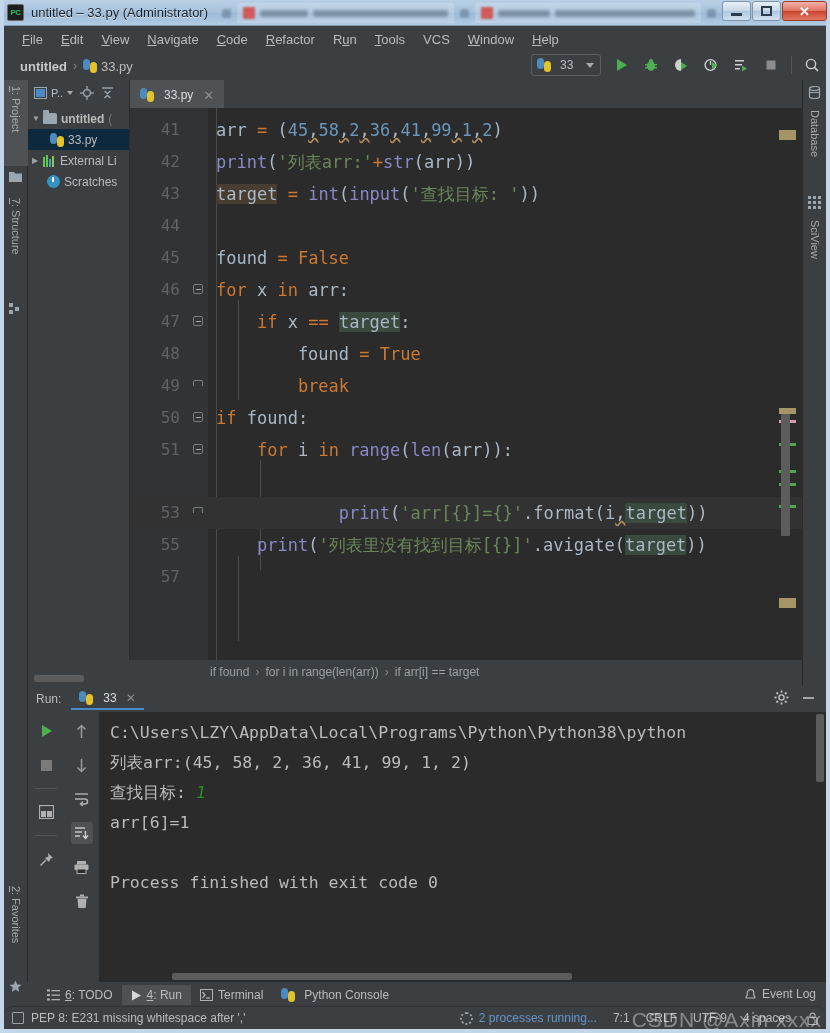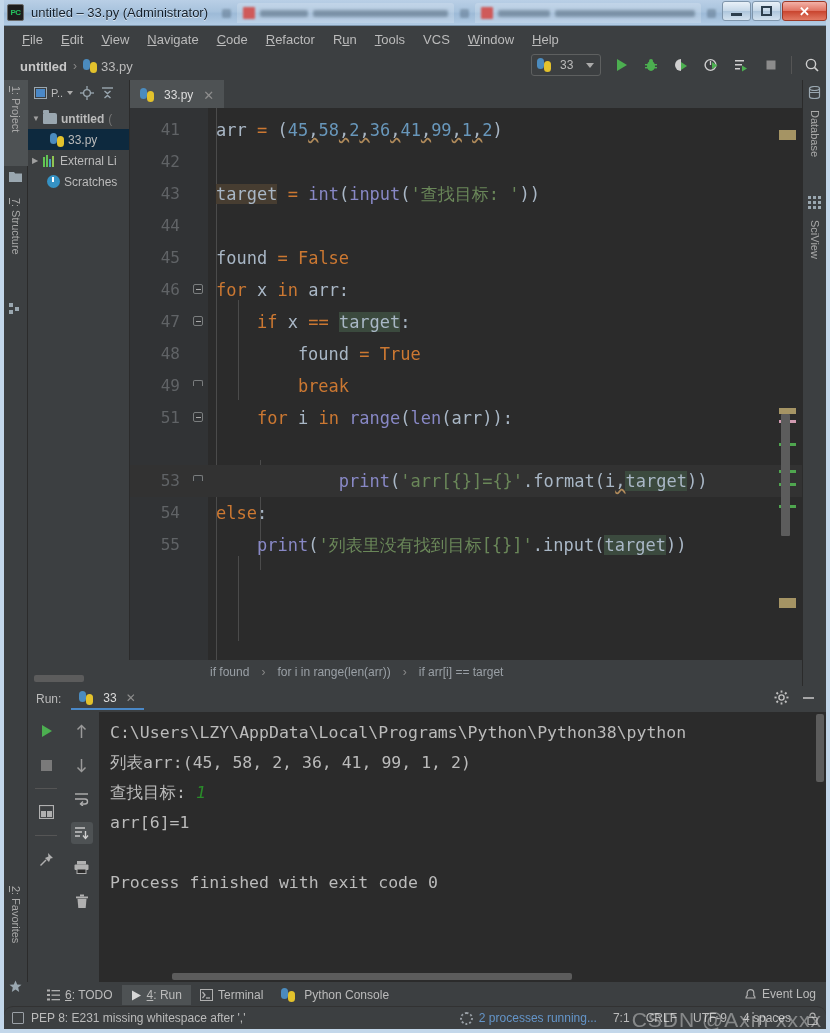--- a/index.html
+++ b/index.html
@@ -170,21 +170,21 @@
   .indent-guide { position:absolute; top:0; width:1px; height:100%; background:#4b4b4b; }
 
   .editor-scroll {
     position:absolute; right: 12px; top: 306px; width: 9px; height: 122px;
     background: #5c5c5c; border-radius: 1px;
   }
   .mark { position:absolute; right: 8px; width: 17px; height: 3px; }
 
   .crumb2 {
     position: absolute; left: 130px; top: 660px; width: 672px; height: 24px;
-    background: #3c3f41; display:flex; align-items:center; padding-left: 80px; gap: 6px;
+    background: #3c3f41; display:flex; align-items:center; padding-left: 80px; 
     font-size: 12px; color: #9aa0a6;
   }
   .hscroll2 { position:absolute; left: 34px; top: 675px; width: 50px; height: 7px; background: #5c5c5c; border-radius: 2px; }
 
   
   .run-panel { position: absolute; left: 28px; top: 686px; width: 798px; height: 296px; background: #3c3f41; }
   .run-head { height: 26px; display:flex; align-items:center; padding-left: 8px; gap: 10px; position: relative;}
   .run-label { font-size: 12px; color: #bbbbbb; }
   .run-tab {
     display:flex; align-items:center; gap: 6px; padding: 2px 8px 3px 8px;
@@ -475,47 +475,48 @@
       <div class="indent-guide" style="left:86px"></div>
       <div class="indent-guide" style="left:108px; top:192px; height:100px;"></div>
       <div class="indent-guide" style="left:130px; top:352px; height:110px;"></div>
       <div class="indent-guide" style="left:108px; top:448px; height:85px;"></div>
 
       <div class="code-lines" style="top:-26px;">
         <div class="cl"><span class="lnum">40</span><span class="fold"></span><span class="ctext"></span></div>
 
         <div class="cl"><span class="lnum">41</span><span class="fold"></span><span class="ctext"><span class="fn">arr </span><span class="kw">= </span><span class="fn">(</span><span class="num">45</span><span class="wavy fn">,</span><span class="num">58</span><span class="wavy fn">,</span><span class="num">2</span><span class="wavy fn">,</span><span class="num">36</span><span class="wavy fn">,</span><span class="num">41</span><span class="wavy fn">,</span><span class="num">99</span><span class="wavy fn">,</span><span class="num">1</span><span class="wavy fn">,</span><span class="num">2</span><span class="fn">)</span></span></div>
 
-        <div class="cl"><span class="lnum">42</span><span class="fold"></span></div>
+        <div class="cl"><span class="lnum">42</span><span class="fold"></span><span class="ctext"><span class="bi">print</span><span class="fn">(</span><span class="str">'列表arr:'</span><span class="kw">+</span><span class="bi">str</span><span class="fn">(arr))</span></span></div>
 
         <div class="cl"><span class="lnum">43</span><span class="fold"></span><span class="ctext"><span class="tgt-def">target</span><span class="fn"> </span><span class="kw">=</span><span class="fn"> </span><span class="bi">int</span><span class="fn">(</span><span class="bi">input</span><span class="fn">(</span><span class="str">'查找目标: '</span><span class="fn">))</span></span></div>
 
         <div class="cl"><span class="lnum">44</span><span class="fold"></span><span class="ctext"></span></div>
 
         <div class="cl"><span class="lnum">45</span><span class="fold"></span><span class="ctext"><span class="fn">found </span><span class="kw">= </span><span class="kw">False</span></span></div>
 
         <div class="cl"><span class="lnum">46</span><span class="fold"><span class="box"></span></span><span class="ctext"><span class="kw">for</span><span class="fn"> x </span><span class="kw">in</span><span class="fn"> arr:</span></span></div>
 
         <div class="cl"><span class="lnum">47</span><span class="fold"><span class="box"></span></span><span class="ctext"><span class="fn">    </span><span class="kw">if</span><span class="fn"> x </span><span class="kw">==</span><span class="fn"> </span><span class="tgt-use">target</span><span class="fn">:</span></span></div>
 
         <div class="cl"><span class="lnum">48</span><span class="fold"></span><span class="ctext"><span class="fn">        found </span><span class="kw">= </span><span class="kw">True</span></span></div>
 
         <div class="cl"><span class="lnum">49</span><span class="fold"><span class="endbox"></span></span><span class="ctext"><span class="fn">        </span><span class="kw">break</span></span></div>
 
+        <div class="cl"><span class="lnum">50</span><span class="fold"><span class="box"></span></span><span class="ctext"><span class="kw">if</span><span class="fn"> found:</span></span></div>
 
         <div class="cl"><span class="lnum">51</span><span class="fold"><span class="box"></span></span><span class="ctext"><span class="fn">    </span><span class="kw">for</span><span class="fn"> i </span><span class="kw">in</span><span class="fn"> </span><span class="bi">range</span><span class="fn">(</span><span class="bi">len</span><span class="fn">(arr)):</span></span></div>
 
 
         <div class="cl current"><span class="lnum">53</span><span class="fold"><span class="endbox"></span></span><span class="ctext"><span class="fn">            </span><span class="bi">print</span><span class="fn">(</span><span class="str">'arr[{}]={}'</span><span class="fn">.format(i</span><span class="wavy fn">,</span><span class="tgt-use">target</span><span class="fn">))</span></span></div>
 
-        <div class="cl"><span class="lnum">54</span><span class="fold"></span><span class="ctext"><span class="kw">else</span><span class="fn">:</span></span></div>
-
-        <div class="cl"><span class="lnum">55</span><span class="fold"></span><span class="ctext"><span class="fn">    </span><span class="bi">print</span><span class="fn">(</span><span class="str">'列表里没有找到目标[{}]'</span><span class="fn">.input(</span><span class="tgt-use">target</span><span class="fn">))</span></span></div>
-
-
+
+        <div class="cl"><span class="lnum">55</span><span class="fold"></span><span class="ctext"><span class="fn">    </span><span class="bi">print</span><span class="fn">(</span><span class="str">'列表里没有找到目标[{}]'</span><span class="fn">.avigate(</span><span class="tgt-use">target</span><span class="fn">))</span></span></div>
+
+
+        <div class="cl"><span class="lnum">57</span><span class="fold"></span><span class="ctext"></span></div>
       </div>
 
       <div class="mark" style="top:22px;background:#a59464;right:6px;width:17px;height:10px;"></div>
       <div class="mark" style="top:300px;background:#a59464;right:6px;width:17px;height:6px;"></div>
       <div class="mark" style="top:312px;background:#d09ab0;right:6px;"></div>
       <div class="mark" style="top:335px;background:#4fa64f;right:6px;"></div>
       <div class="mark" style="top:362px;background:#4fa64f;right:6px;"></div>
       <div class="mark" style="top:375px;background:#4fa64f;right:6px;"></div>
       <div class="mark" style="top:397px;background:#4fa64f;right:6px;"></div>
       <div class="mark" style="top:490px;background:#a59464;right:6px;width:17px;height:10px;"></div>

